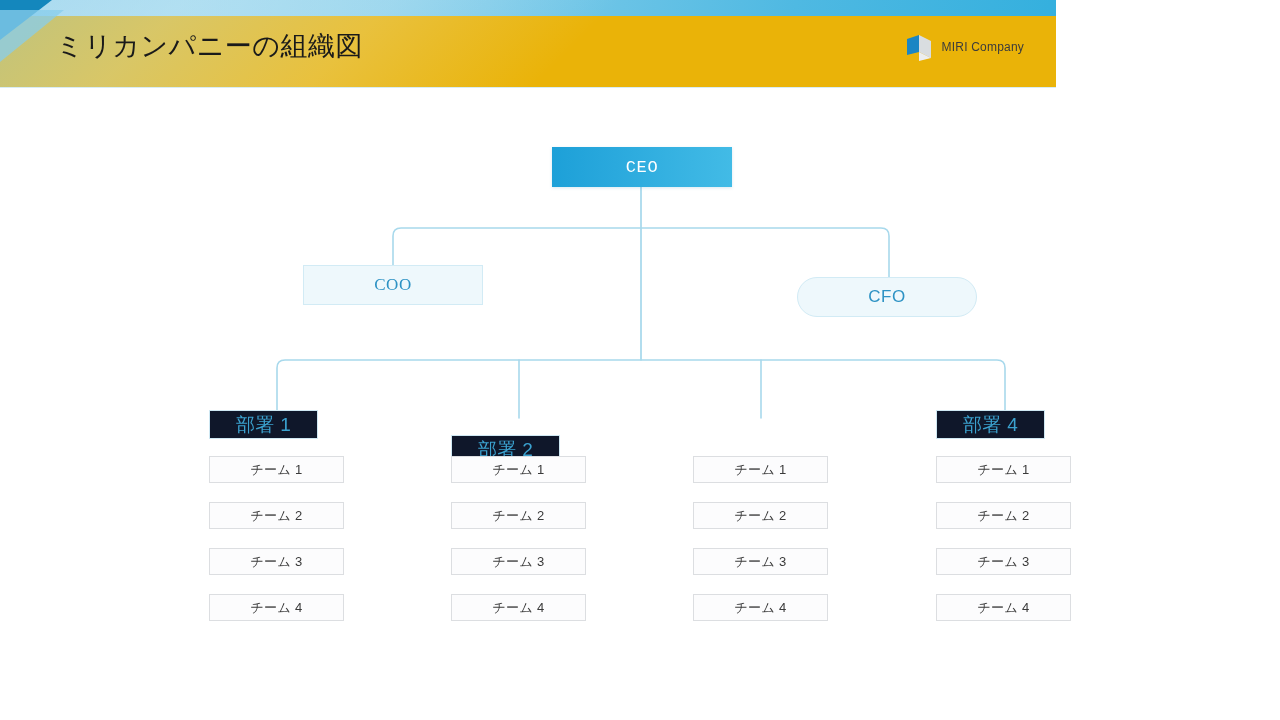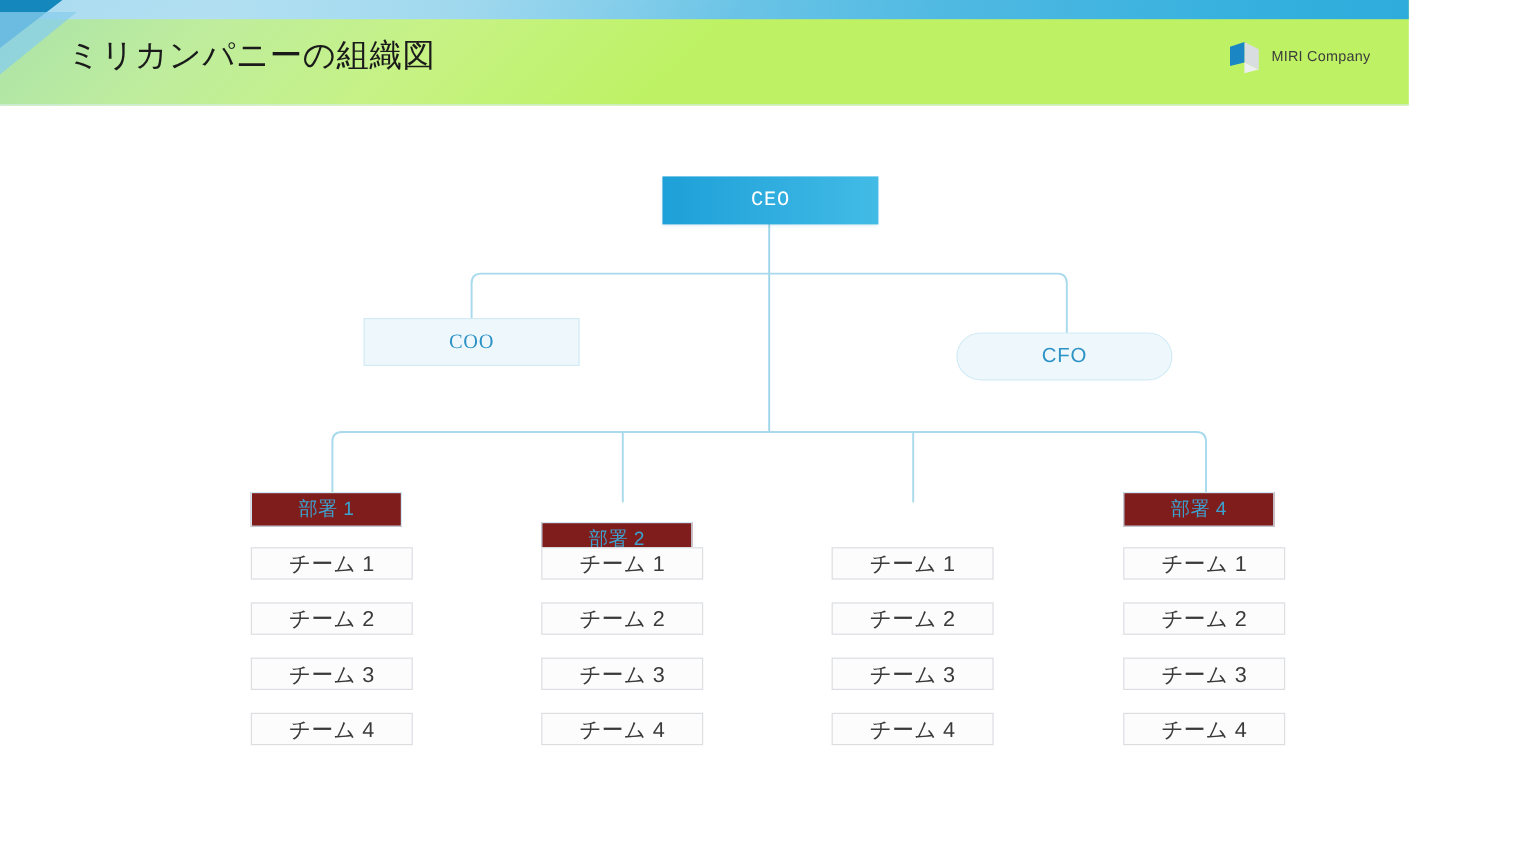--- a/index.html
+++ b/index.html
@@ -12,24 +12,24 @@
     background: #ffffff;
     font-family: "Liberation Sans", "DejaVu Sans", sans-serif;
     overflow: hidden;
     position: relative;
   }
 
   
   .slide-header {
     position: absolute;
     left: 0; top: 0;
-    width: 1174px;
+    width: 1056px;
     height: 88px;
     overflow: hidden;
-    background: #bef264;
+    background: #eab308;
   }
   
   .header-band {
     position: absolute;
     left: 0; top: 0;
     width: 1280px;
     height: 16px;
     background: linear-gradient(100deg,
         #bfe3f2 0%,
         #a9dcef 14%,
@@ -142,34 +142,34 @@
   .node-exec {
     width: 180px; height: 40px;
     background: #eef8fc;
     border: 1px solid #d2ebf5;
     color: #2d92c4;
     font-size: 17px;
     letter-spacing: 0.6px;
   }
 
   .node-dept {
-    width: 126px; height: 29px;
-    background: #7f1d1d;
+    width: 109px; height: 29px;
+    background: #0f172a;
     border: 1px solid #cfe8f3;
     color: #3ba2cf;
-    font-size: 16px;
+    font-size: 19px;
     letter-spacing: 0.3px;
   }
 
   .node-team {
     width: 135px; height: 27px;
     background: #fcfcfd;
     border: 1px solid #dcdee1;
     color: #3a3a3a;
-    font-size: 18px;
+    font-size: 13px;
     letter-spacing: 0.3px;
   }
 </style>
 </head>
 <body>
 
 <div class="slide-header">
   <div class="header-band"></div>
   <div class="header-wash"></div>
   <div class="header-corner"></div>

